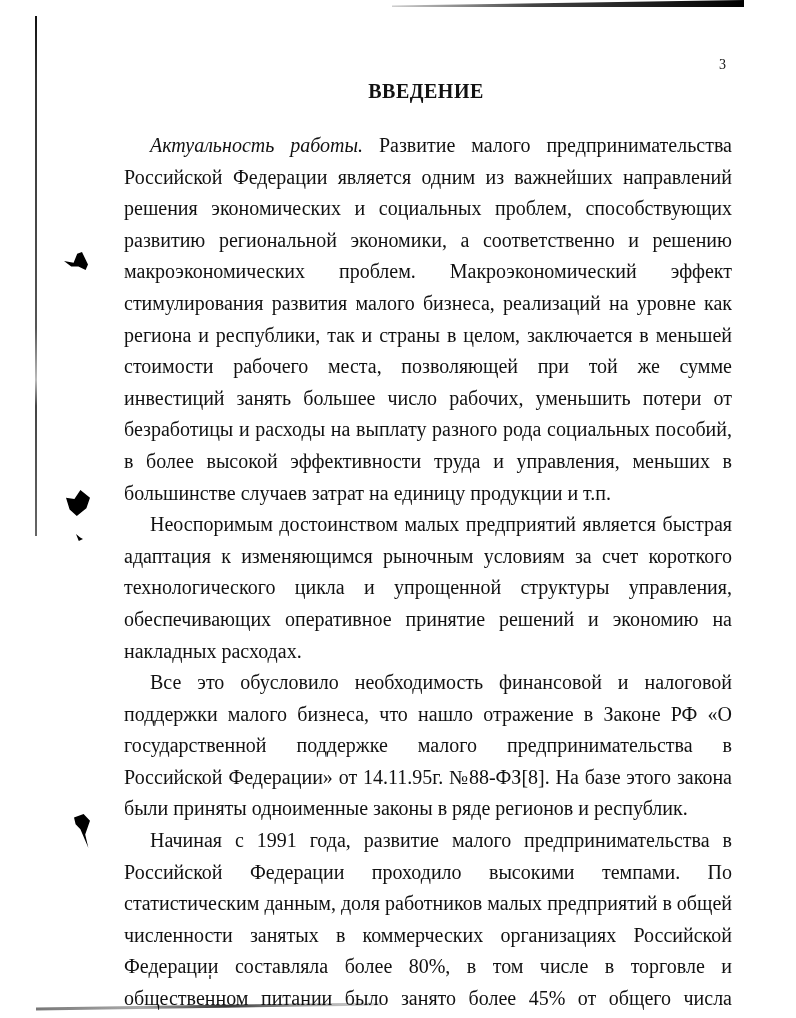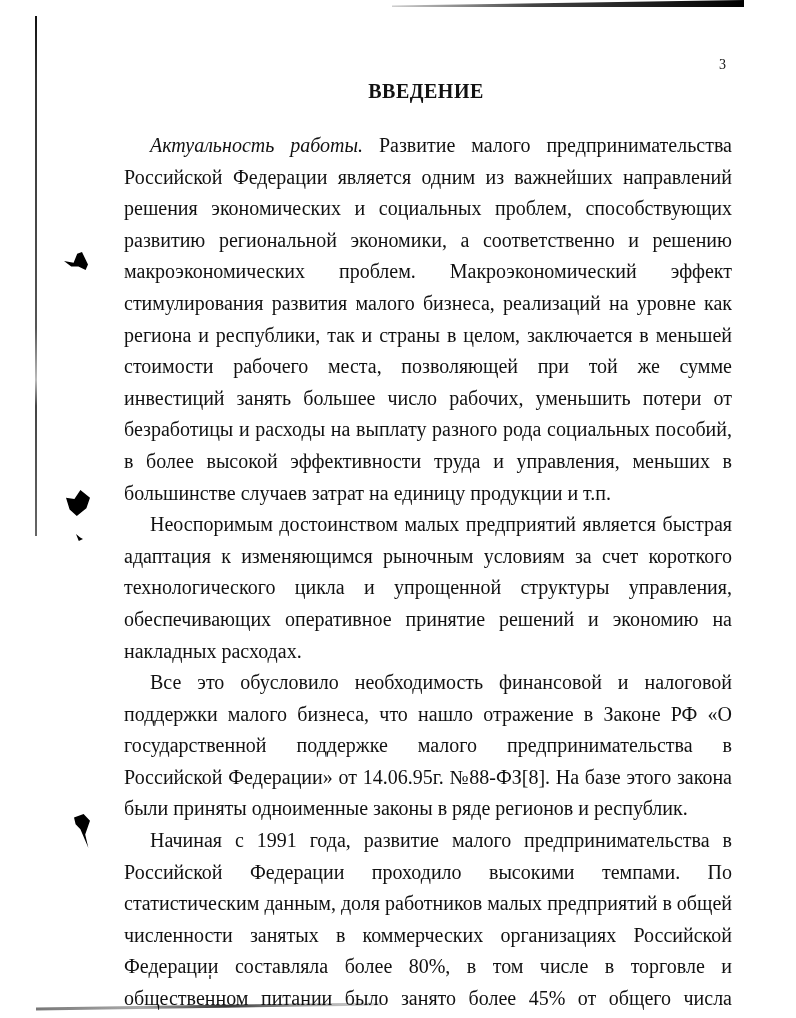--- a/index.html
+++ b/index.html
@@ -53,15 +53,15 @@
 <div class="blot blot3"></div>
 <div class="blot blot4"></div>
 <div class="dot"></div>
 
 <div class="page-number">3</div>
 <div class="title">ВВЕДЕНИЕ</div>
 
 <div class="body-text">
   <p><span class="italic">Актуальность работы.</span><span> Развитие малого предпринимательства Российской Федерации является одним из важнейших направлений решения экономических и социальных проблем, способствующих развитию региональной экономики, а соответственно и решению макроэкономических проблем. Макроэкономический эффект стимулирования развития малого бизнеса, реализаций на уровне как региона и республики, так и страны в целом, заключается в меньшей стоимости рабочего места, позволяющей при той же сумме инвестиций занять большее число рабочих, уменьшить потери от безработицы и расходы на выплату разного рода социальных пособий, в более высокой эффективности труда и управления, меньших в большинстве случаев затрат на единицу продукции и т.п.</span></p>
   <p>Неоспоримым достоинством малых предприятий является быстрая адаптация к изменяющимся рыночным условиям за счет короткого технологического цикла и упрощенной структуры управления, обеспечивающих оперативное принятие решений и экономию на накладных расходах.</p>
-  <p>Все это обусловило необходимость финансовой и налоговой поддержки малого бизнеса, что нашло отражение в Законе РФ «О государственной поддержке малого предпринимательства в Российской Федерации» от 14.06.95г. №88-ФЗ[8]. На базе этого закона были приняты одноименные законы в ряде регионов и республик.</p>
+  <p>Все это обусловило необходимость финансовой и налоговой поддержки малого бизнеса, что нашло отражение в Законе РФ «О государственной поддержке малого предпринимательства в Российской Федерации» от 14.11.95г. №88-ФЗ[8]. На базе этого закона были приняты одноименные законы в ряде регионов и республик.</p>
   <p>Начиная с 1991 года, развитие малого предпринимательства в Российской Федерации проходило высокими темпами. По статистическим данным, доля работников малых предприятий в общей численности занятых в коммерческих организациях Российской Федерации составляла более 80%, в том числе в торговле и общественном питании было занято более 45% от общего числа работающих. К 1998 году на территории России насчитывалось более 800 тысяч малых предприятий, обеспечивающих значительную часть</p>
 </div>
 
 </body></html>

